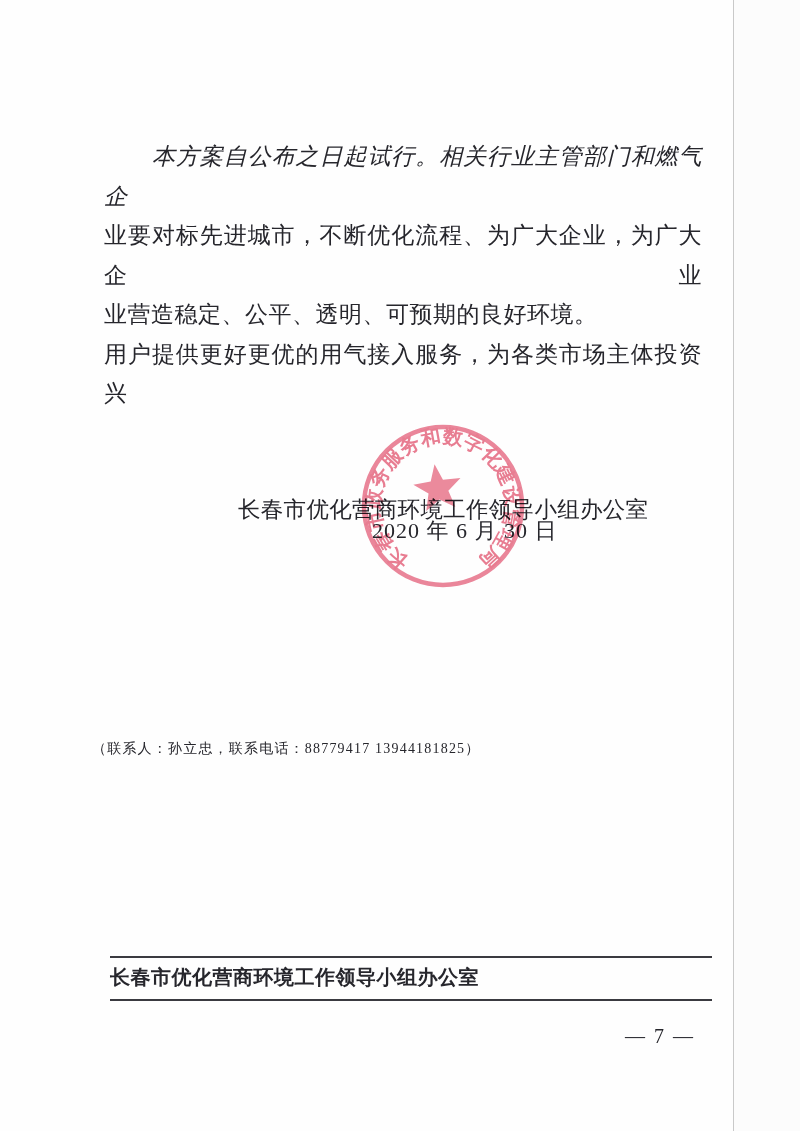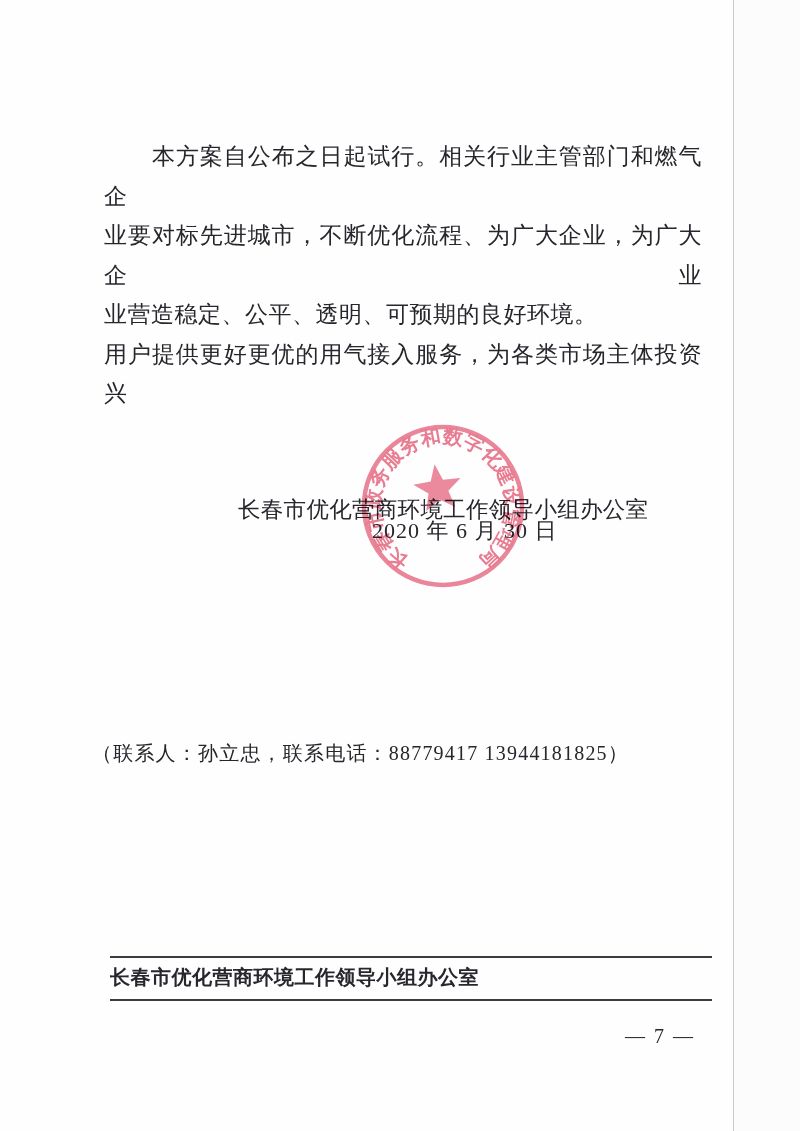--- a/index.html
+++ b/index.html
@@ -38,21 +38,21 @@
     font-size: 23px;
     line-height: 39.5px;
     letter-spacing: 0.5px;
   }
   .body-line { white-space: nowrap; }
   .body-line.fill {
     white-space: normal;
     text-align: justify;
     text-align-last: justify;
   }
-  .body-line.indent { text-indent: 48px; }
+  .body-line.indent { text-indent: 48px; font-style: italic; }
 
   
   .sig-org {
     position: absolute;
     left: 238px; top: 494px;
     font-size: 22.5px;
     letter-spacing: 0.3px;
     white-space: nowrap;
   }
   .sig-date {
@@ -77,21 +77,21 @@
     font-size: 20px;
     font-weight: 700;
     letter-spacing: 0.2px;
     fill: #e4607a;
   }
 
   
   .contact {
     position: absolute;
     left: 92px; top: 740px;
-    font-size: 20px;
+    font-size: 14px;
     letter-spacing: 1.2px;
     white-space: nowrap;
     font-family: Liberation Serif, serif;
   }
 
   
   .footer-rule {
     position: absolute;
     left: 110px;
     width: 602px;

